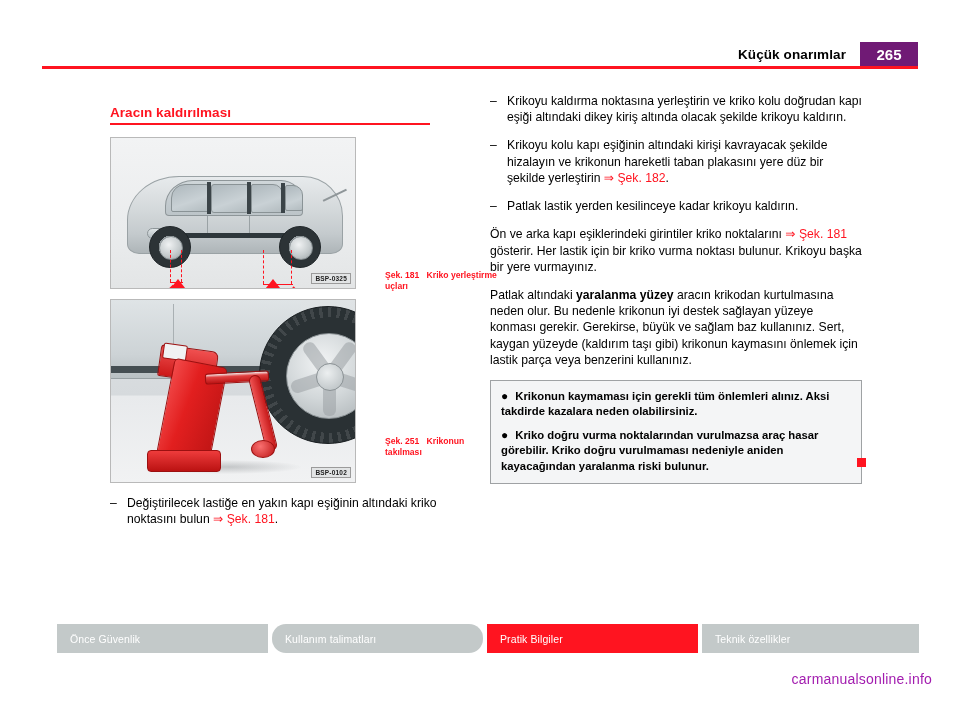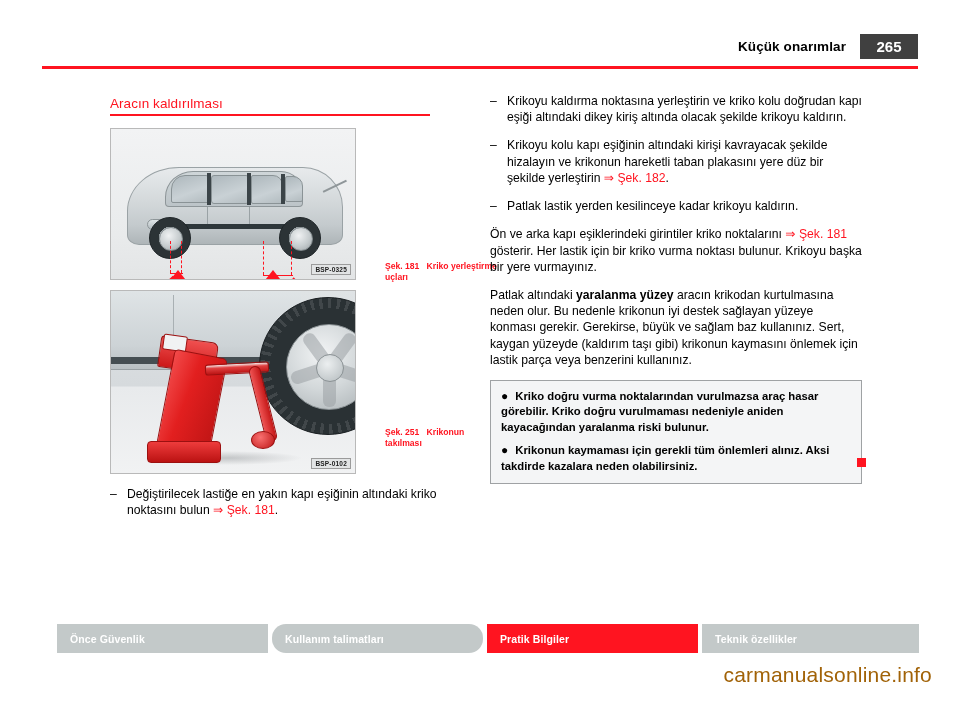--- a/index.html
+++ b/index.html
@@ -17,37 +17,37 @@
 
   
   #page {
     position: absolute;
     left: 0; top: 0;
     width: 960px; height: 701px;
     background: #ffffff;
   }
   .header {
     position: absolute;
-    left: 42px; top: 28px;
+    left: 42px; top: 36px;
     width: 876px; height: 30px;
   }
   .header-title {
     position: absolute;
     right: 72px; bottom: 4px;
     font-size: 13.5px;
     font-weight: bold;
     color: #000000;
     letter-spacing: 0.1px;
     white-space: nowrap;
   }
   .page-number-box {
     position: absolute;
     right: 0px; bottom: -1px;
     width: 58px; height: 25px;
-    background: #404040;
+    background: #701a75;
     color: #ffffff;
     font-size: 15px;
     font-weight: bold;
     display: flex;
     align-items: center;
     justify-content: center;
   }
   .header-rule {
     position: absolute;
     left: 42px; top: 66px;
@@ -63,23 +63,23 @@
   }
   .col-right {
     position: absolute;
     left: 490px; top: 93px;
     width: 372px;
   }
 
   
   .section-title {
     font-size: 13.5px;
-    font-weight: normal;
+    font-weight: bold;
     color: #ff1420;
-    margin: 3px 0 3px 0;
+    margin: 12px 0 3px 0;
     letter-spacing: 0.05px;
   }
   .section-rule {
     width: 320px;
     height: 1.5px;
     background: #ff1420;
     margin-bottom: 12px;
   }
   .lead-italic {
     font-size: 12.3px;
@@ -203,38 +203,38 @@
     left: 57px; top: 624px;
     width: 862px; height: 29px;
     display: flex;
     gap: 4px;
   }
   .tab {
     height: 29px;
     background: #c3c9c9;
     color: #ffffff;
     font-size: 10.5px;
-    font-weight: bold;
+    font-weight: normal;
     display: flex;
     align-items: center;
     padding-left: 13px;
     box-sizing: border-box;
     letter-spacing: 0.1px;
   }
   .tab.w1 { width: 212px; }
   .tab.w2 { width: 212px; border-radius: 14px; }
   .tab.w3 { width: 212px; background: #ff1420; }
   .tab.w4 { width: 218px; }
 
   
   .watermark {
     position: absolute;
     right: 28px; bottom: 14px;
-    font-size: 21px;
-    color: #a16207;
+    font-size: 14px;
+    color: #a21caf;
     letter-spacing: 0.2px;
     font-family: "Liberation Sans", sans-serif;
   }
 
   
   .car-scene {
     position: absolute;
     inset: 0;
     background: linear-gradient(180deg, #f2f3f4 0%, #e9ebec 70%, #e3e5e6 100%);
   }
@@ -644,24 +644,24 @@
       <span class="btxt"><span>Patlak lastik yerden kesilinceye kadar krikoyu kaldırın.</span><span class="xref"></span><span></span></span>
     </div>
 
     <div class="para"><span>Ön ve arka kapı eşiklerindeki girintiler kriko noktalarını </span><span class="xref">⇒ Şek. 181</span><span> gösterir. Her lastik için bir kriko vurma noktası bulunur. Krikoyu başka bir yere vurmayınız.</span></div>
 
     <div class="para"><span>Patlak altındaki </span><span class="b">yaralanma yüzey</span><span> aracın krikodan kurtulmasına neden olur. Bu nedenle krikonun iyi destek sağlayan yüzeye konması gerekir. Gerekirse, büyük ve sağlam baz kullanınız. Sert, kaygan yüzeyde (kaldırım taşı gibi) krikonun kaymasını önlemek için lastik parça veya benzerini kullanınız.</span></div>
 
     <div class="warn-box">
       <div class="warn-body">
         <div class="warn-item">
-          <span class="dot">●</span><span>Kriko doğru vurma noktalarından vurulmazsa araç hasar görebilir. Kriko doğru vurulmaması nedeniyle aniden kayacağından yaralanma riski bulunur.</span>
+          <span class="dot">●</span><span>Krikonun kaymaması için gerekli tüm önlemleri alınız. Aksi takdirde kazalara neden olabilirsiniz.</span>
         </div>
         <div class="warn-item">
-          <span class="dot">●</span><span>Krikonun kaymaması için gerekli tüm önlemleri alınız. Aksi takdirde kazalara neden olabilirsiniz.</span>
+          <span class="dot">●</span><span>Kriko doğru vurma noktalarından vurulmazsa araç hasar görebilir. Kriko doğru vurulmaması nedeniyle aniden kayacağından yaralanma riski bulunur.</span>
         </div>
       </div>
     </div>
 
   </div>
 
   <div class="end-marker"></div>
 
   <div class="footer">
     <div class="tab w1">Önce Güvenlik</div>

